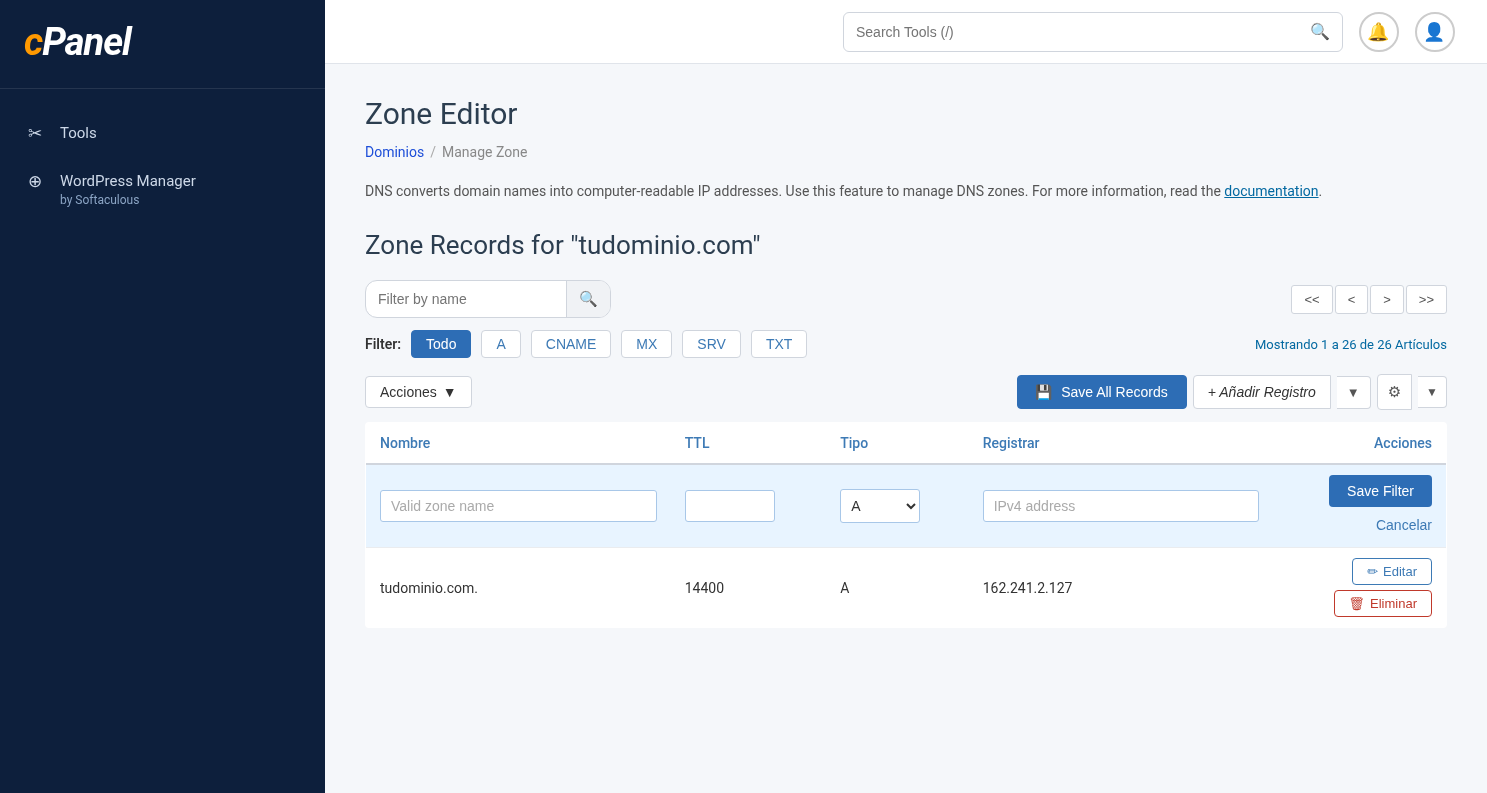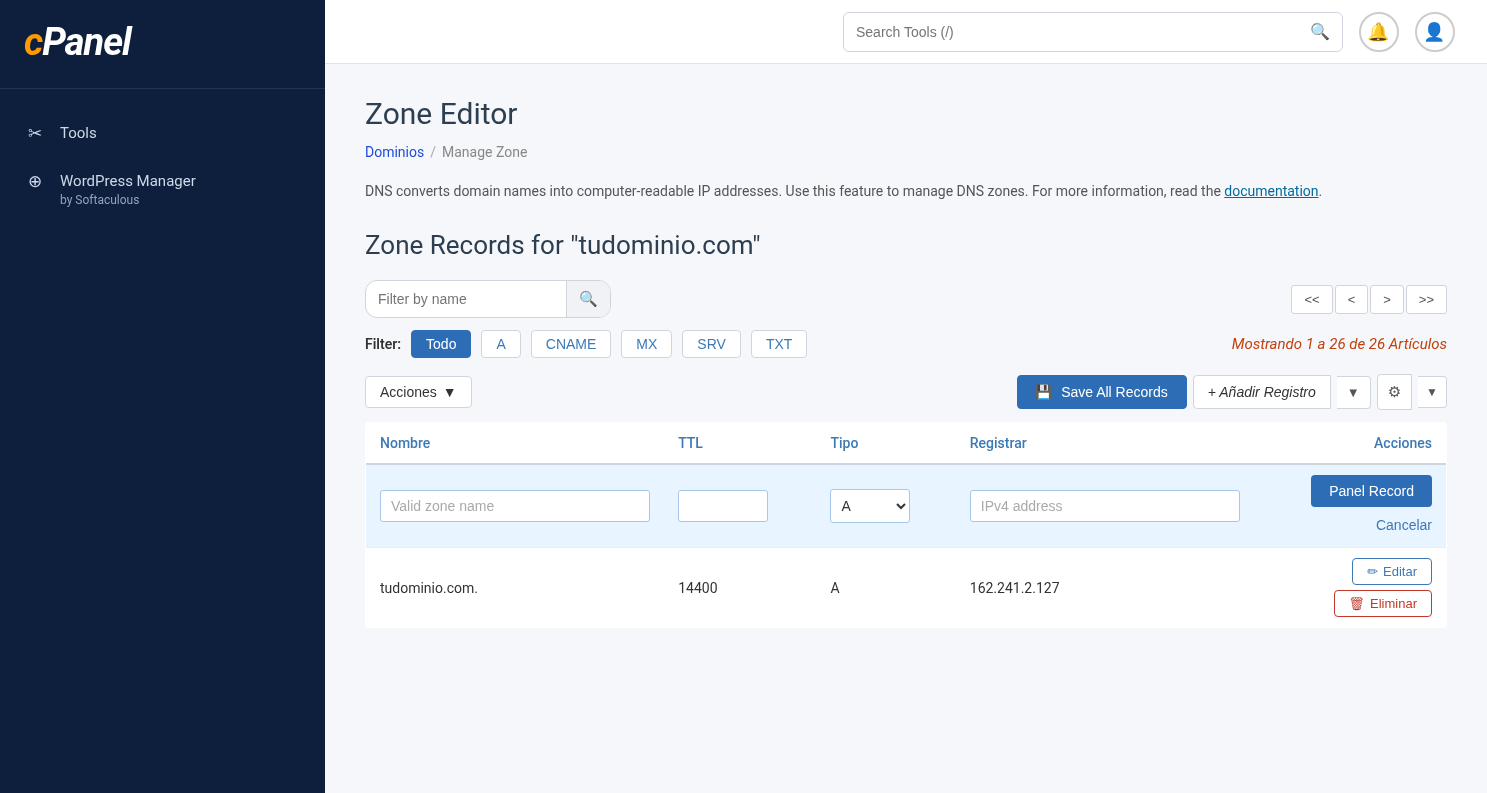--- a/index.html
+++ b/index.html
@@ -199,21 +199,21 @@
       font-size: 14px;
       cursor: pointer;
       color: #3d7ab5;
     }
     .filter-btn.active {
       background: #2d6db5;
       color: #fff;
       border-color: #2d6db5;
       text-align: right;
     }
-    .showing-text { font-size: 15px; color: #c2410c; font-style: italic; }
+    .showing-text { font-size: 13px; color: #0369a1; }
 
     
     .actions-bar {
       display: flex;
       align-items: center;
       justify-content: space-between;
       margin-bottom: 0;
       padding-bottom: 12px;
     }
     .actions-left { display: flex; align-items: center; gap: 8px; }
@@ -512,21 +512,21 @@
               <option>MX</option>
               <option>SRV</option>
               <option>TXT</option>
             </select>
           </td>
           <td>
             <input class="edit-input" type="text" placeholder="IPv4 address" style="">
           </td>
           <td class="edit-actions-cell">
             <div class="edit-actions-inner">
-              <button class="btn-save-record">Panel Record</button>
+              <button class="btn-save-record">Save Filter</button>
               <button class="btn-cancelar">Cancelar</button>
             </div>
           </td>
         </tr>
 
         <tr>
           <td>tudominio.com.</td>
           <td>14400</td>
           <td>A</td>
           <td>162.241.2.127</td>

